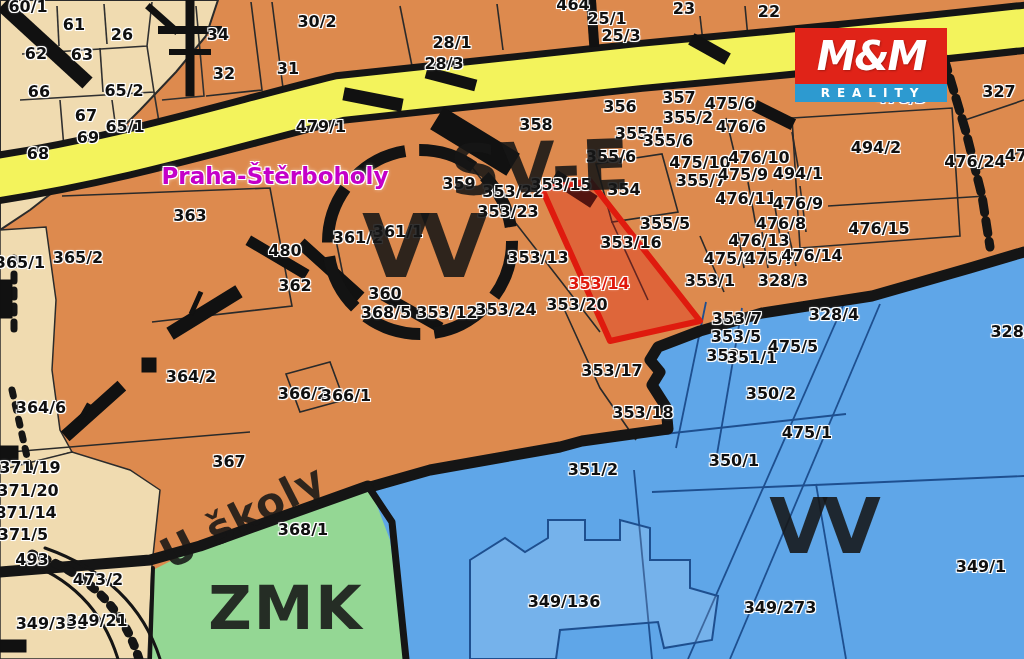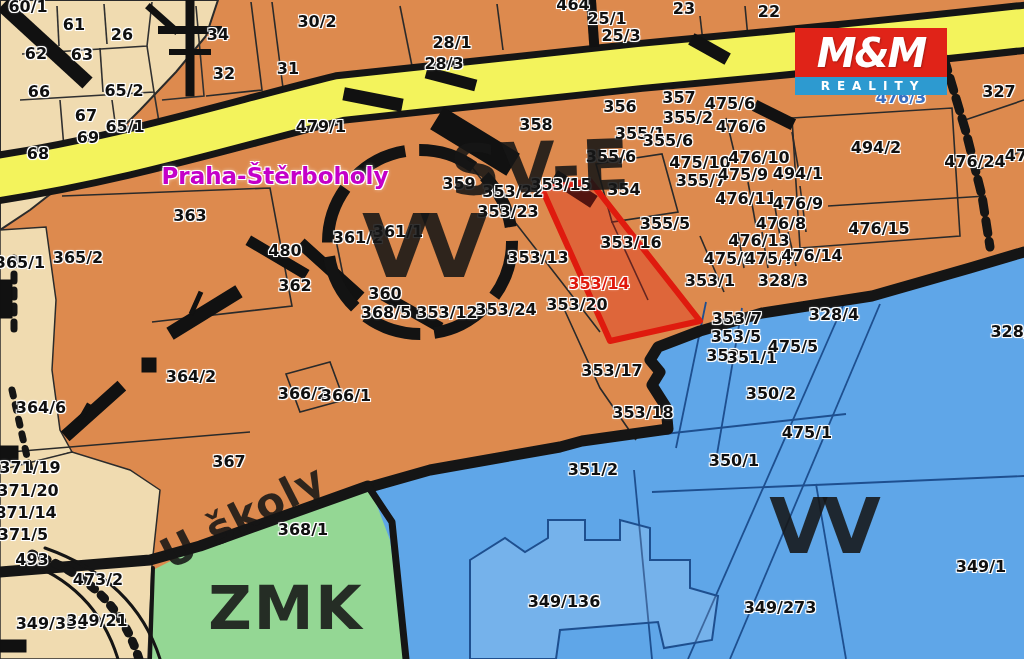--- a/index.html
+++ b/index.html
@@ -12,21 +12,21 @@
        text-shadow:-1px -1px 0 #fff,1px -1px 0 #fff,-1px 1px 0 #fff,1px 1px 0 #fff,
                    0 0 3px rgba(255,255,255,.9);}
   .zone{color:rgba(22,22,22,.88);text-shadow:none;font-weight:bold;letter-spacing:1px;}
   .red{color:var(--red-text);text-align:right;}
   .blue{color:var(--blue-text);}
   .magenta{color:var(--magenta);font-size:23px;
        text-shadow:-1px -1px 0 #fff,1px -1px 0 #fff,-1px 1px 0 #fff,1px 1px 0 #fff,
                    0 0 4px rgba(255,255,255,.95);}
   
   #logo{position:absolute;left:795px;top:28px;width:152px;z-index:30;}
-  #logo .red-box{background:var(--logo-red);height:49px;display:flex;align-items:center;
+  #logo .red-box{background:var(--logo-red);height:56px;display:flex;align-items:center;
        justify-content:center;color:#fff;font-weight:bold;font-style:italic;
        font-size:40px;letter-spacing:-2px;text-shadow:1px 1px 2px rgba(0,0,0,.25);}
   #logo .blue-bar{background:var(--logo-blue);height:18px;display:flex;align-items:center;
        justify-content:center;color:#fff;font-weight:bold;font-size:12px;letter-spacing:7px;
        padding-left:4px;}
 </style>
 </head>
 <body>
 
 <div id="screen">

